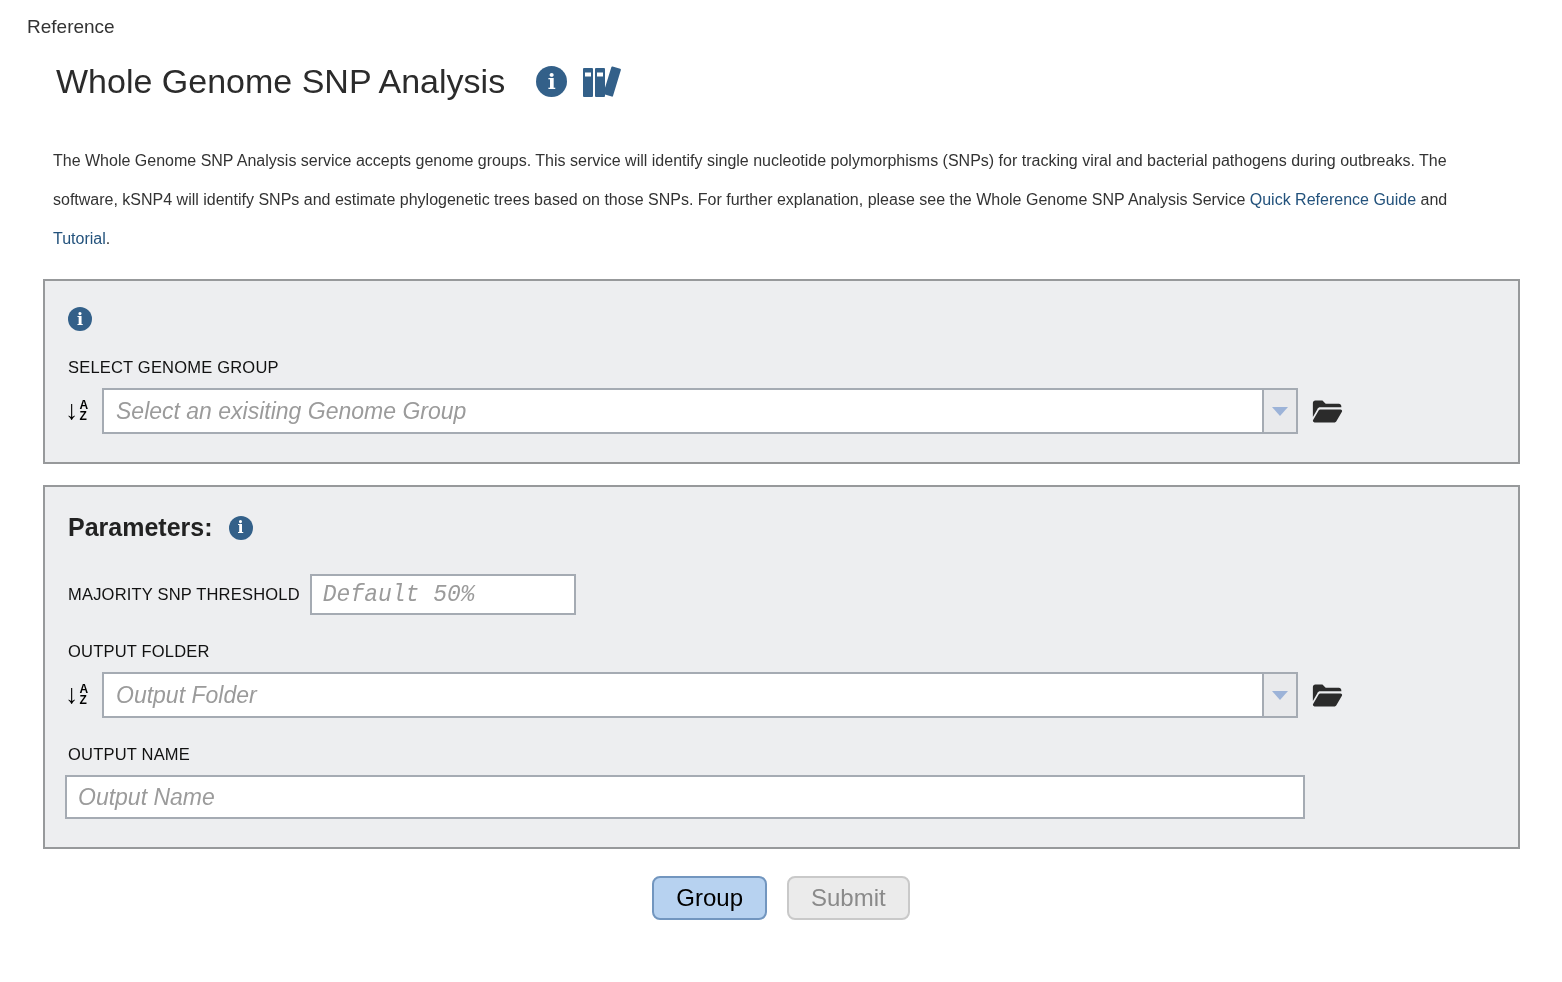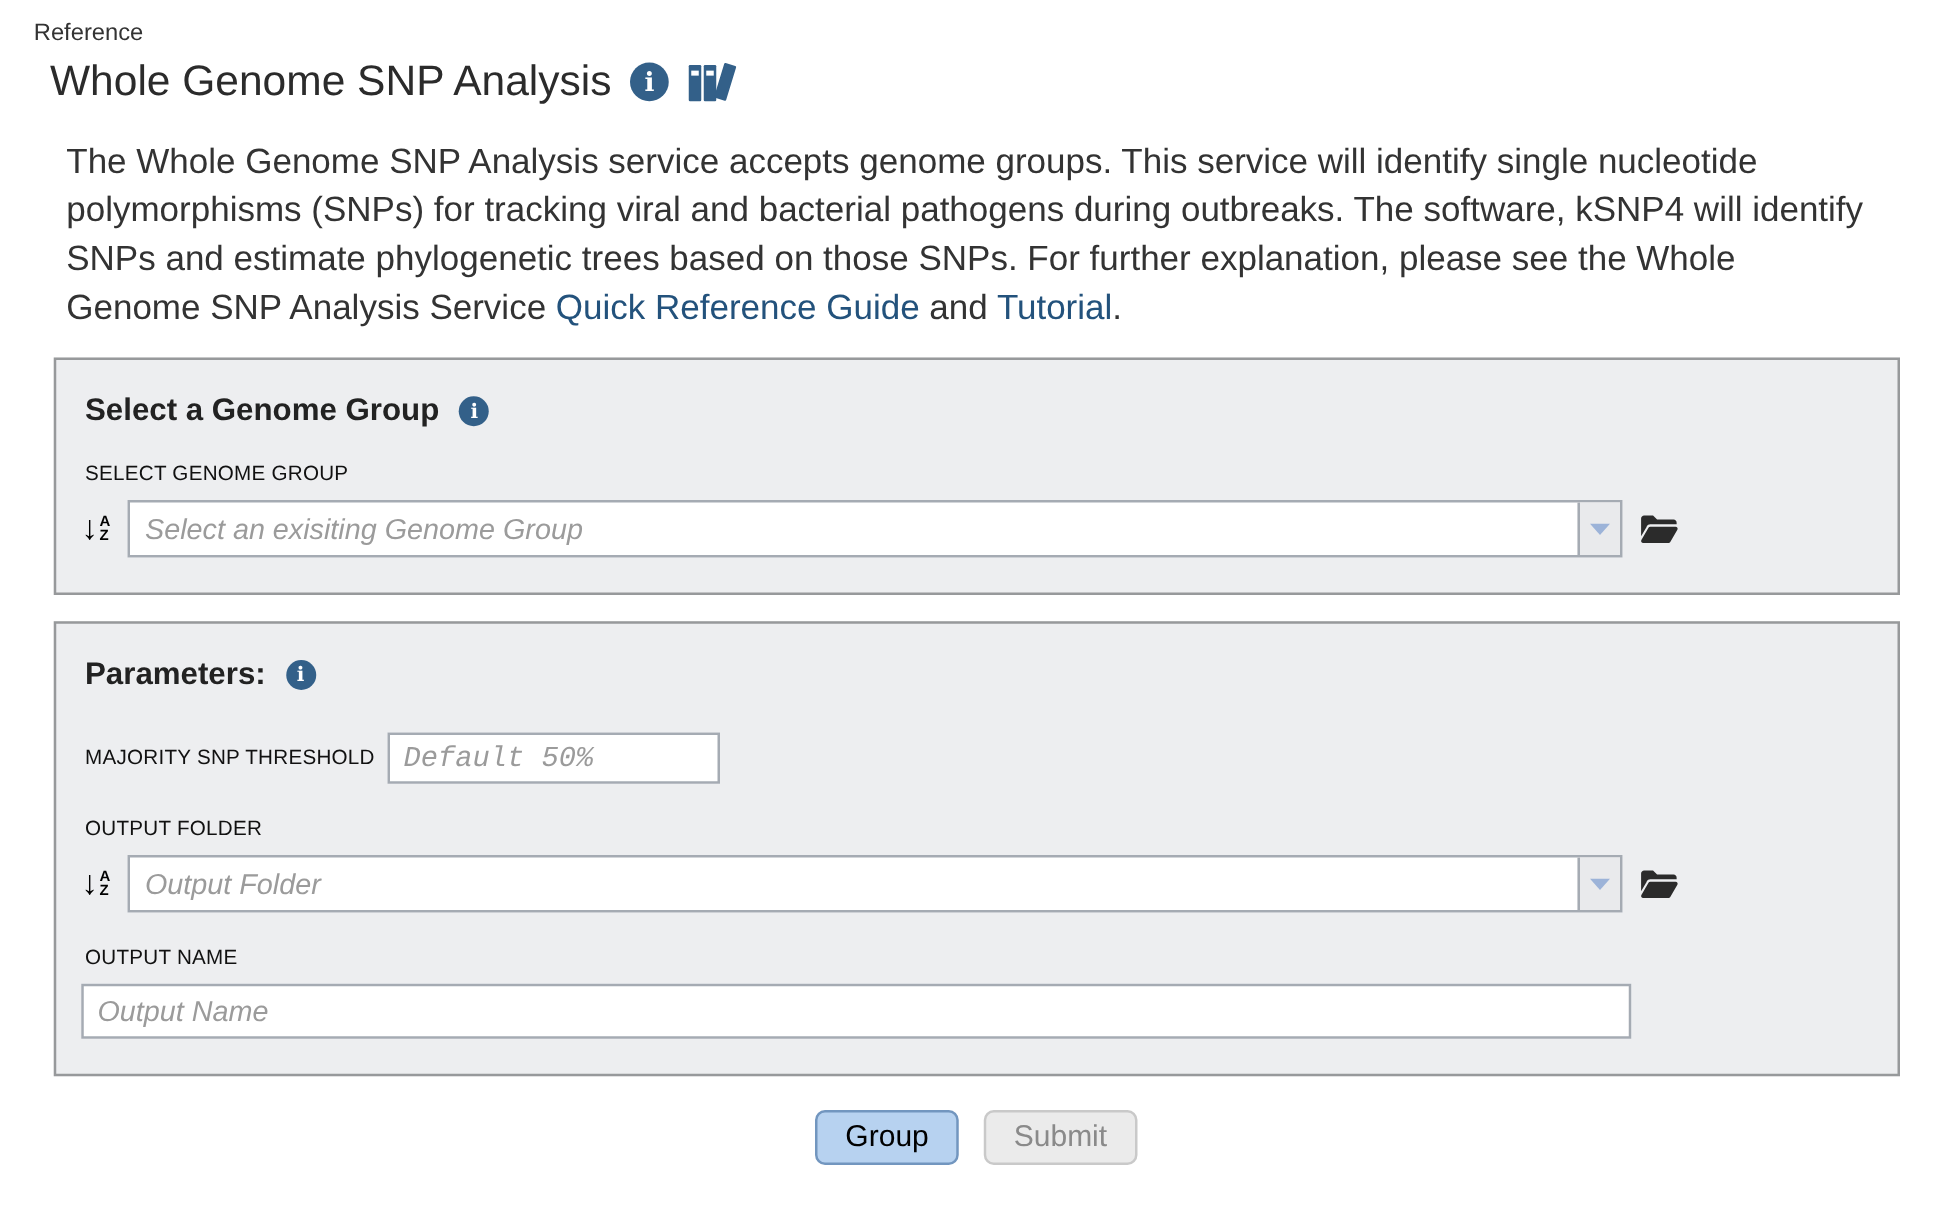--- a/index.html
+++ b/index.html
@@ -6,33 +6,33 @@
   body{
     width:1562px;height:982px;
     font-family:"Liberation Sans", sans-serif;
     color:#333;overflow:hidden;
   }
   .breadcrumb{
     margin:16px 0 0 27px;
     font-size:19px;color:#333;cursor:pointer;
   }
   .title-row{display:flex;align-items:center;gap:15px;margin:8px 0 0 40px;}
-  h1{margin:0;font-size:34px;font-weight:400;color:#2b2b2b;}
+  h1{margin:16px;font-size:34px;font-weight:400;color:#2b2b2b;}
   .info-icon{
     display:inline-flex;align-items:center;justify-content:center;
     width:31px;height:31px;border-radius:50%;
     background:#336089;color:#fff;
     font-family:"DejaVu Serif", serif;font-weight:bold;font-size:21px;
     cursor:pointer;flex:0 0 auto;
   }
   .info-icon.small{width:24px;height:24px;font-size:16px;}
   .books-icon{display:inline-flex;cursor:pointer;}
   .description{
     margin:24px 0 0 53px;width:1447px;
-    font-size:28px;line-height:39px;color:#333;
+    font-size:16px;line-height:39px;color:#333;
   }
   .description a{color:#23527c;text-decoration:none;cursor:pointer;}
   .panel{
     box-sizing:border-box;
     margin:21px 0 0 43px;width:1477px;
     background:#edeef0;border:2px solid #97999b;
     padding:26px 22px 28px 20px;
   }
   .panel-heading-row{display:flex;align-items:center;gap:16px;margin-left:3px;}
   h2{margin:0;font-size:25px;font-weight:bold;color:#222;}
@@ -103,21 +103,20 @@
       <rect x="3" y="7.5" width="6" height="4" fill="#ffffff"></rect>
       <rect x="15" y="7.5" width="6" height="4" fill="#ffffff"></rect>
     </svg>
   </span>
 </div>
 
 <p class="description"><span>The Whole Genome SNP Analysis service accepts genome groups. This service will identify single nucleotide polymorphisms (SNPs) for tracking viral and bacterial pathogens during outbreaks. The software, kSNP4 will identify SNPs and estimate phylogenetic trees based on those SNPs. For further explanation, please see the Whole Genome SNP Analysis Service </span><a>Quick Reference Guide</a><span> and </span><a>Tutorial</a><span>.</span></p>
 
 <section class="panel">
   <div class="panel-heading-row">
-    <h2>Select a Genome Group</h2>
     <span class="info-icon small">i</span>
   </div>
   <label class="field-label">SELECT GENOME GROUP</label>
   <div class="combo-row">
     <span class="sort-icon">
       <span class="arrow">↓</span>
       <span class="letters">
         <span>A</span>
         <span>Z</span>
       </span>

